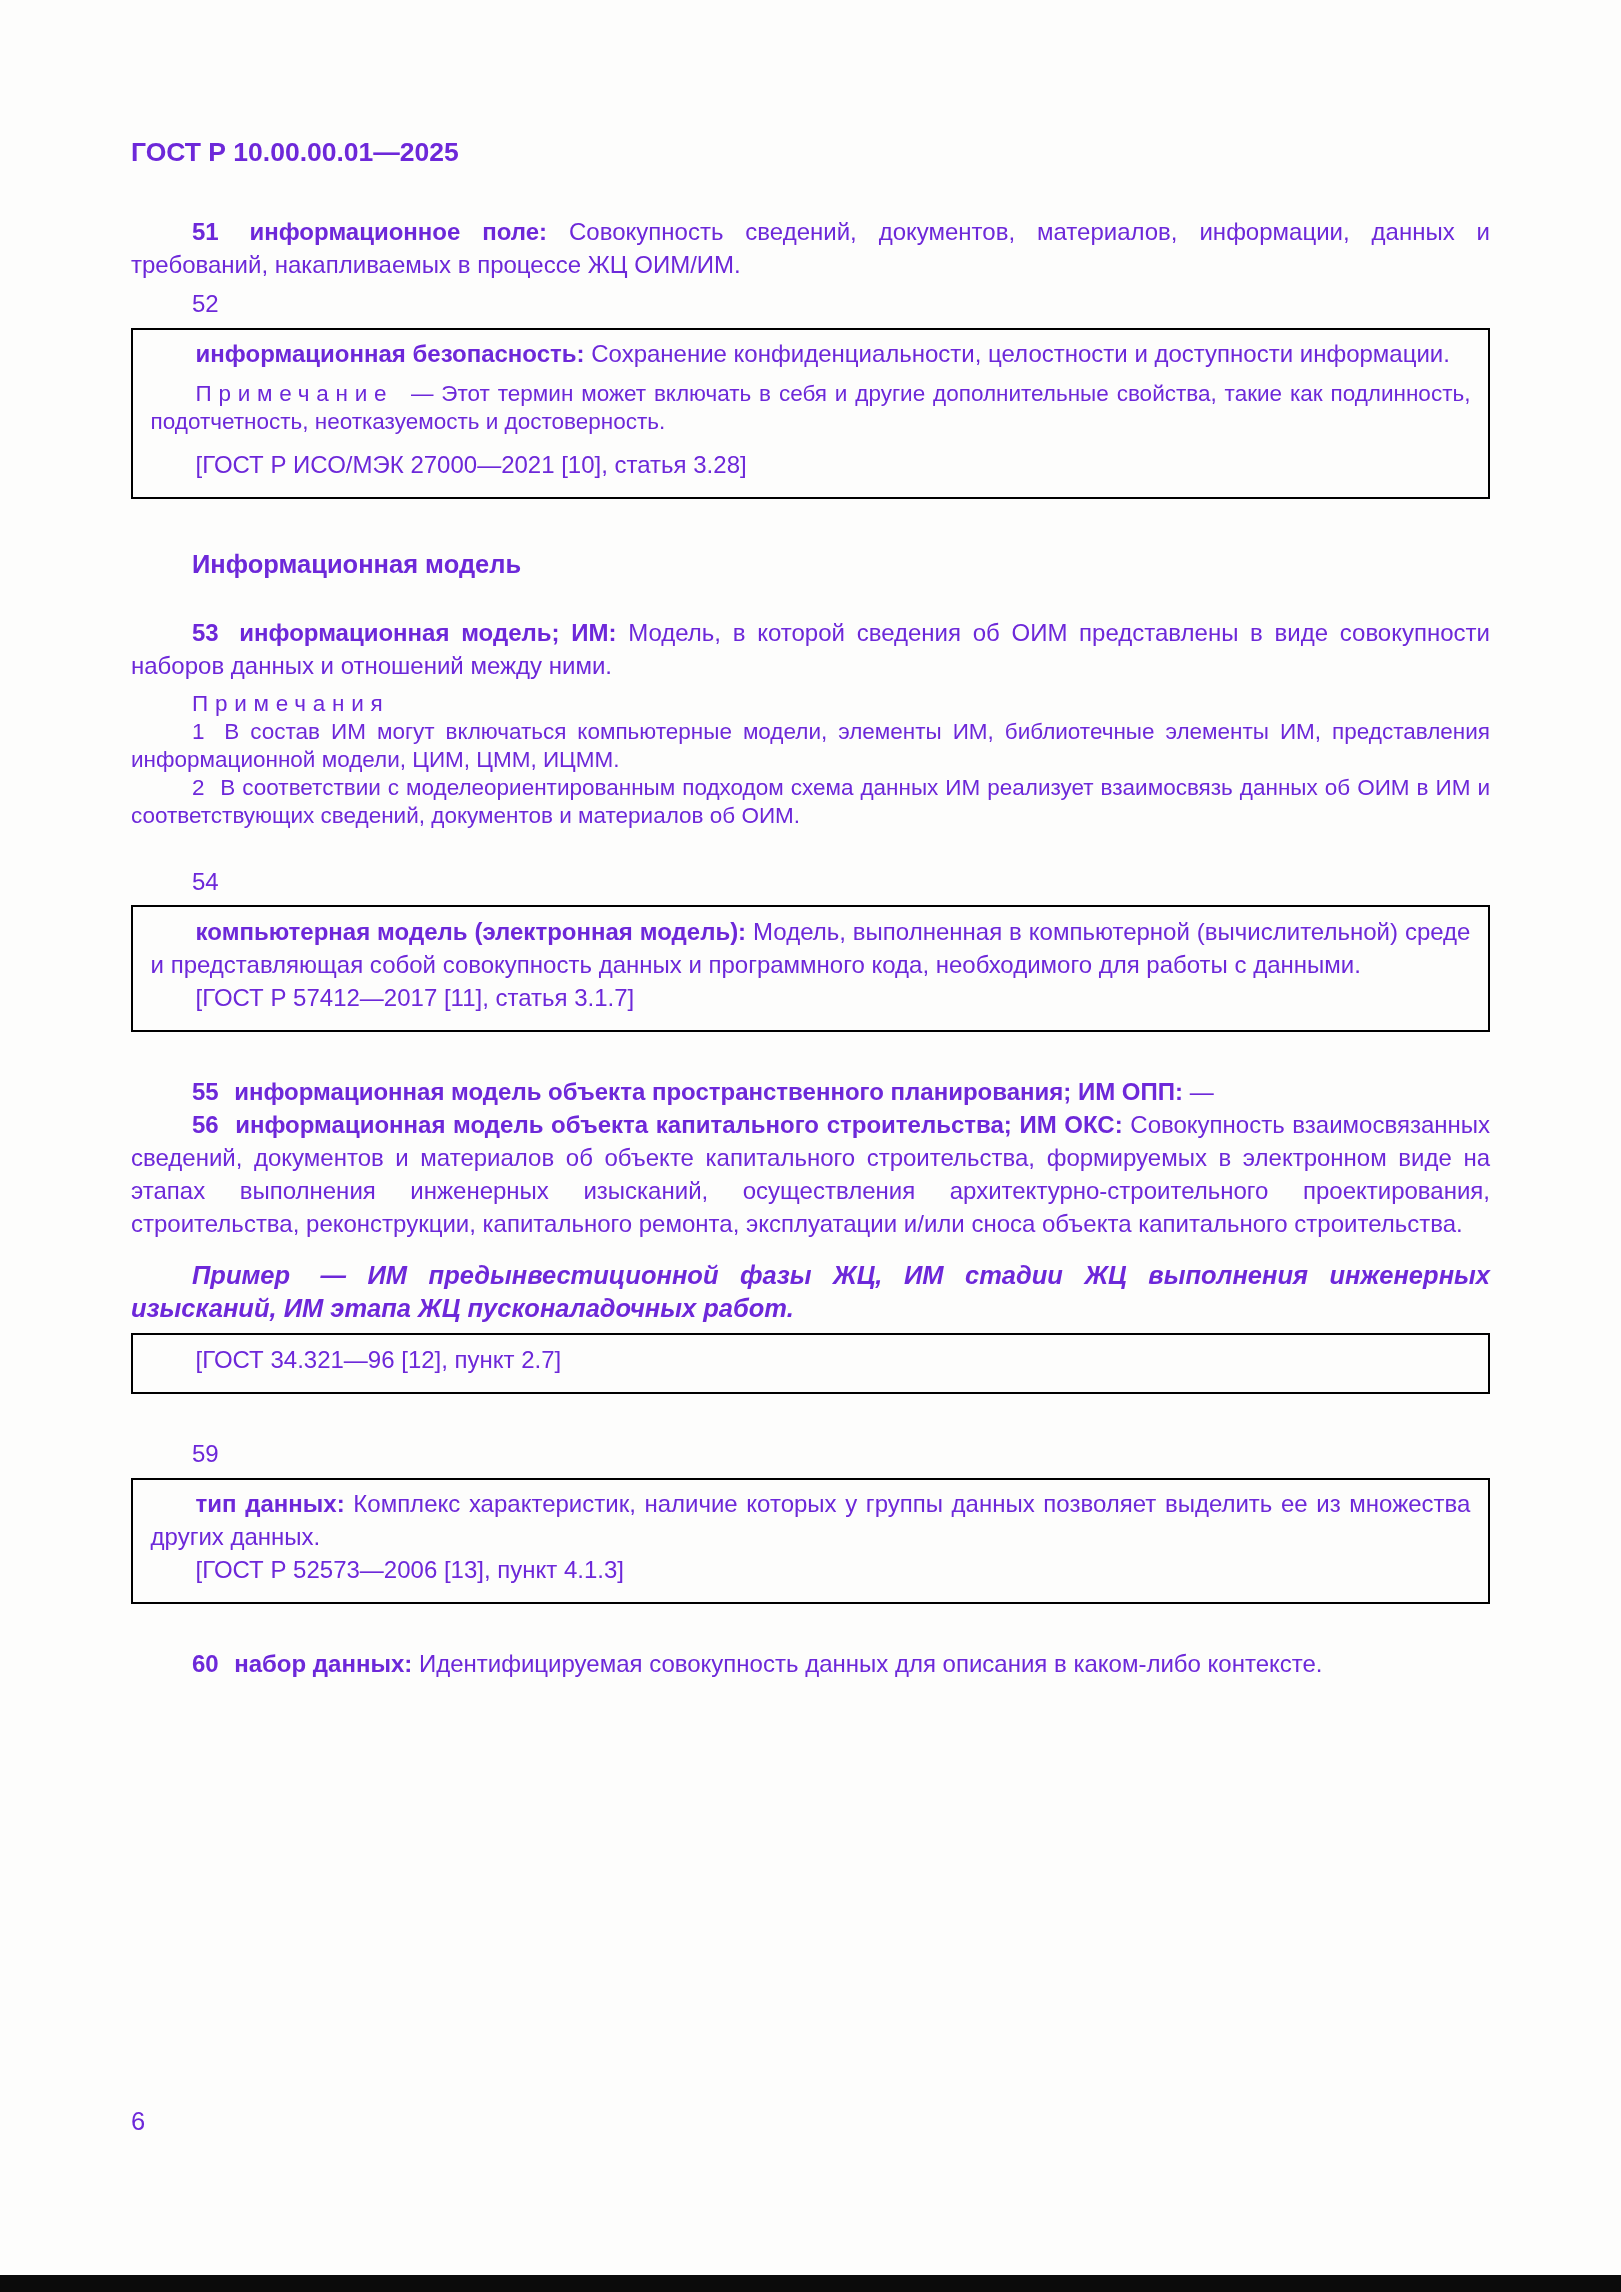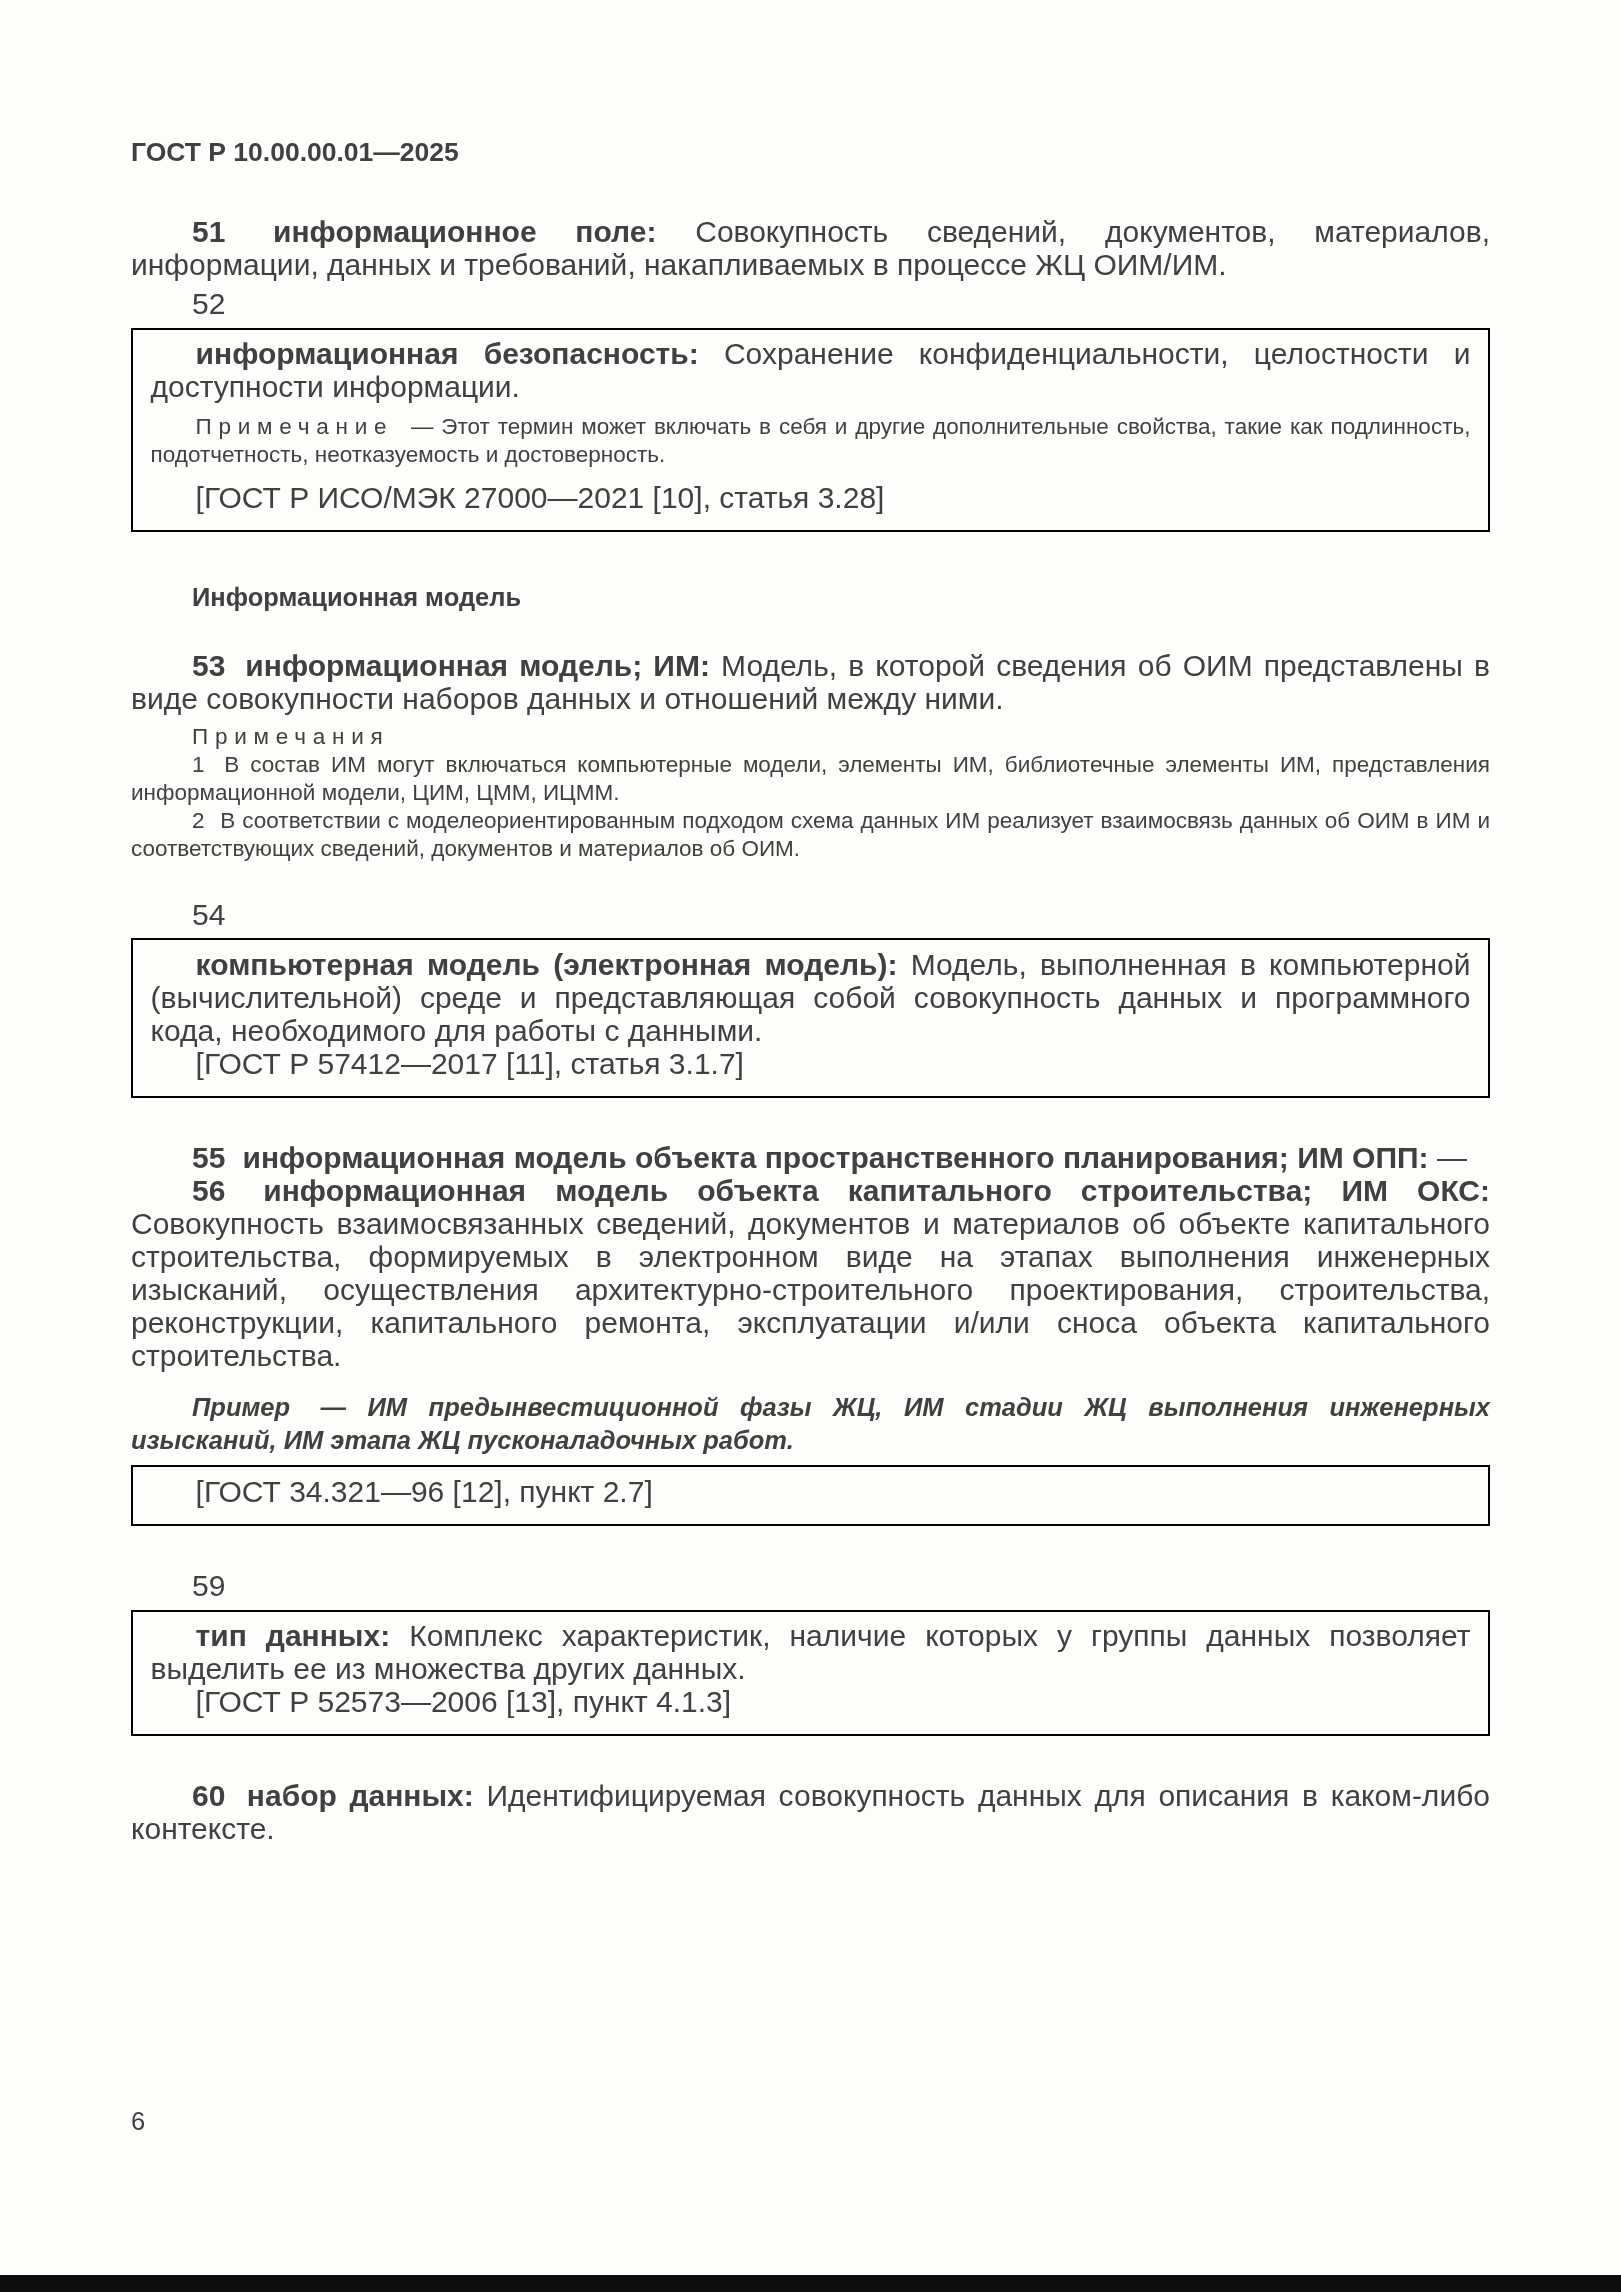--- a/index.html
+++ b/index.html
@@ -3,33 +3,33 @@
 <meta charset="utf-8">
 <style>
   * { box-sizing: border-box; }
   html, body { margin: 0; padding: 0; background: #d9d9d9; }
   .page {
     position: relative;
     width: 1621px;
     height: 2293px;
     margin: 0 auto;
     background: #fdfdfc;
-    color: #404040;
+    color: #6d28d9;
     font-family: "Liberation Sans", sans-serif;
     padding: 137px 131px 0 131px;
     overflow: hidden;
   }
   p { margin: 0; }
   .doc-header {
     font-size: 26.5px;
     font-weight: bold;
     margin: 0 0 47px 0;
   }
   .body {
-    font-size: 30px;
+    font-size: 24px;
     line-height: 33px;
     text-align: justify;
     text-indent: 61px;
   }
   .num { margin-right: 8.8px; }
   .note {
     font-size: 22.5px;
     line-height: 28px;
     text-align: justify;
     text-indent: 61px;

